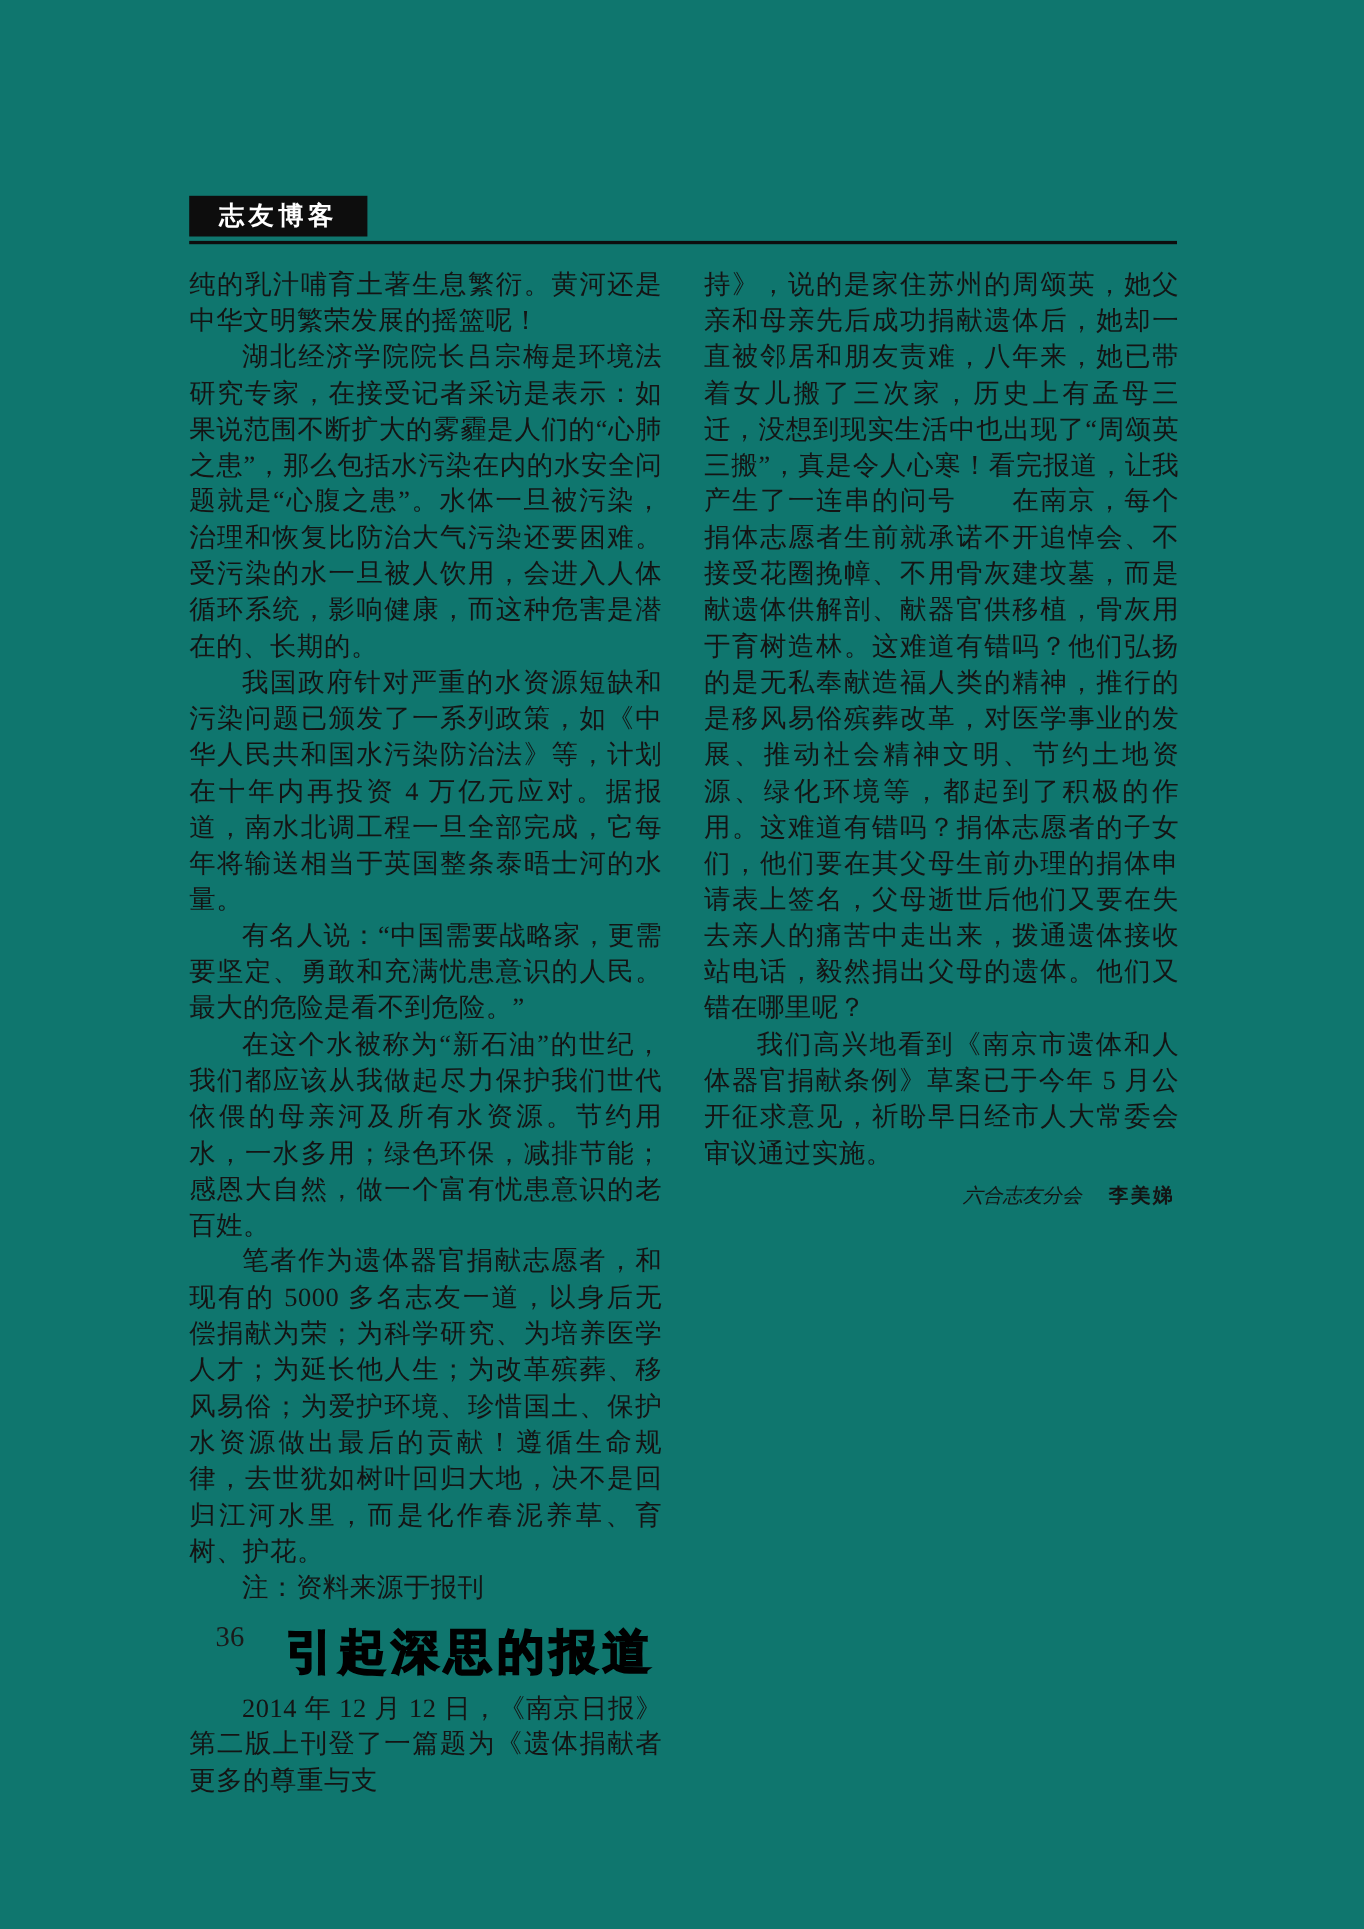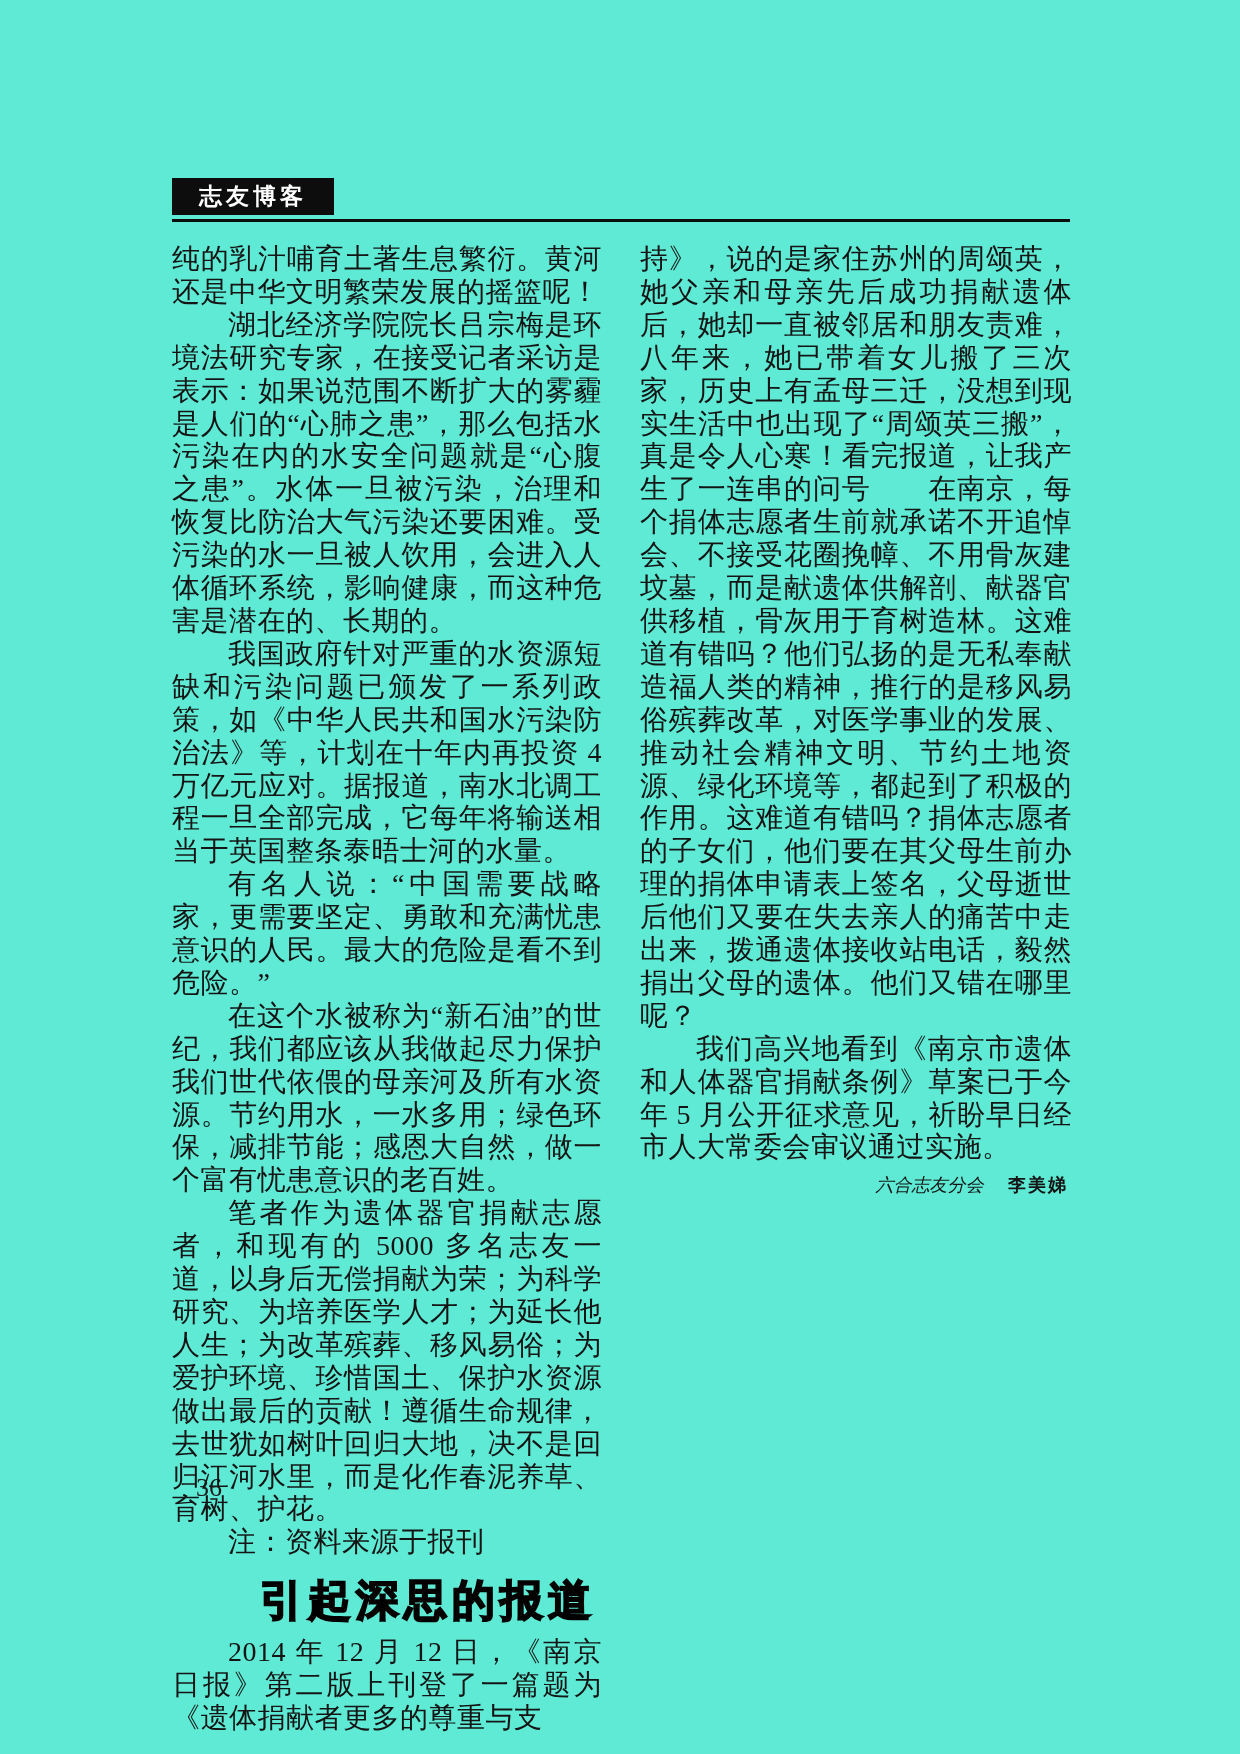--- a/index.html
+++ b/index.html
@@ -4,21 +4,21 @@
 <style>
   html, body {
     margin: 0;
     padding: 0;
     background: #ffffff;
   }
   .page {
     position: relative;
     width: 1240px;
     height: 1754px;
-    background: #5eead4;
+    background: #0f766e;
     overflow: hidden;
     font-family: "Liberation Serif", "DejaVu Serif", serif;
     color: #141414;
   }
   
   .header-tag {
     position: absolute;
     left: 172px;
     top: 178px;
     width: 162px;
@@ -43,21 +43,21 @@
   }
   
   .col {
     position: absolute;
     top: 243px;
   }
   .col-left  { left: 172px; width: 430px; }
   .col-right { left: 640px; width: 432px; }
   p.body {
     margin: 0;
-    font-size: 28px;
+    font-size: 24px;
     line-height: 32.9px;
     text-align: justify;
     letter-spacing: 0.5px;
   }
   p.body.indent { text-indent: 2em; }
   
   .article-title {
     margin: 16px 0 10px 0;
     font-family: "Liberation Sans", "DejaVu Sans", sans-serif;
     font-weight: bold;

